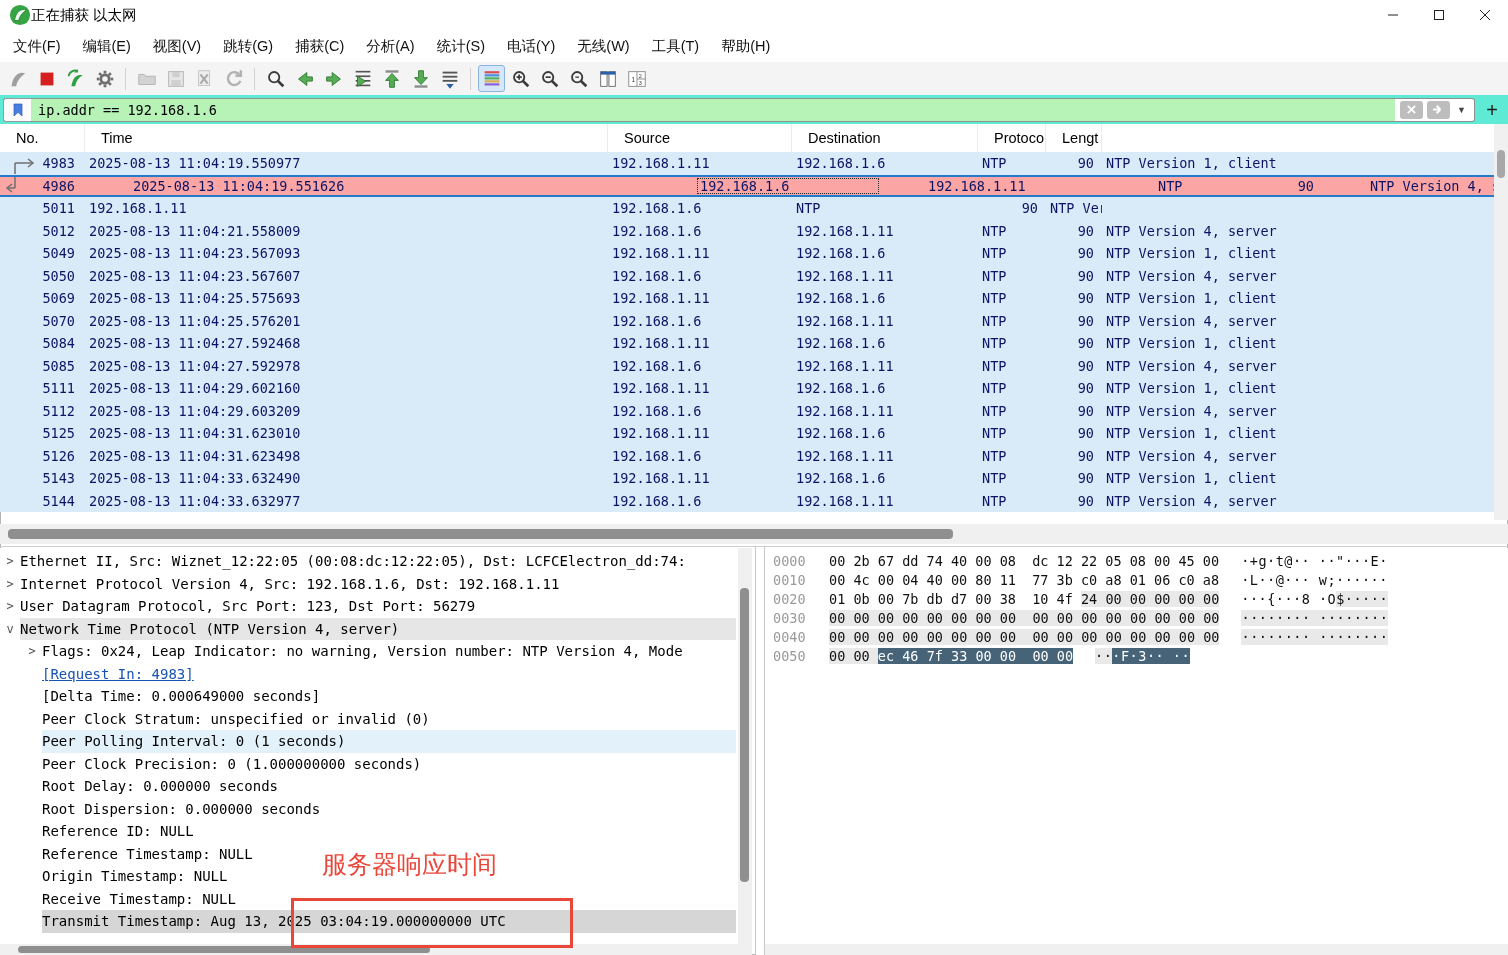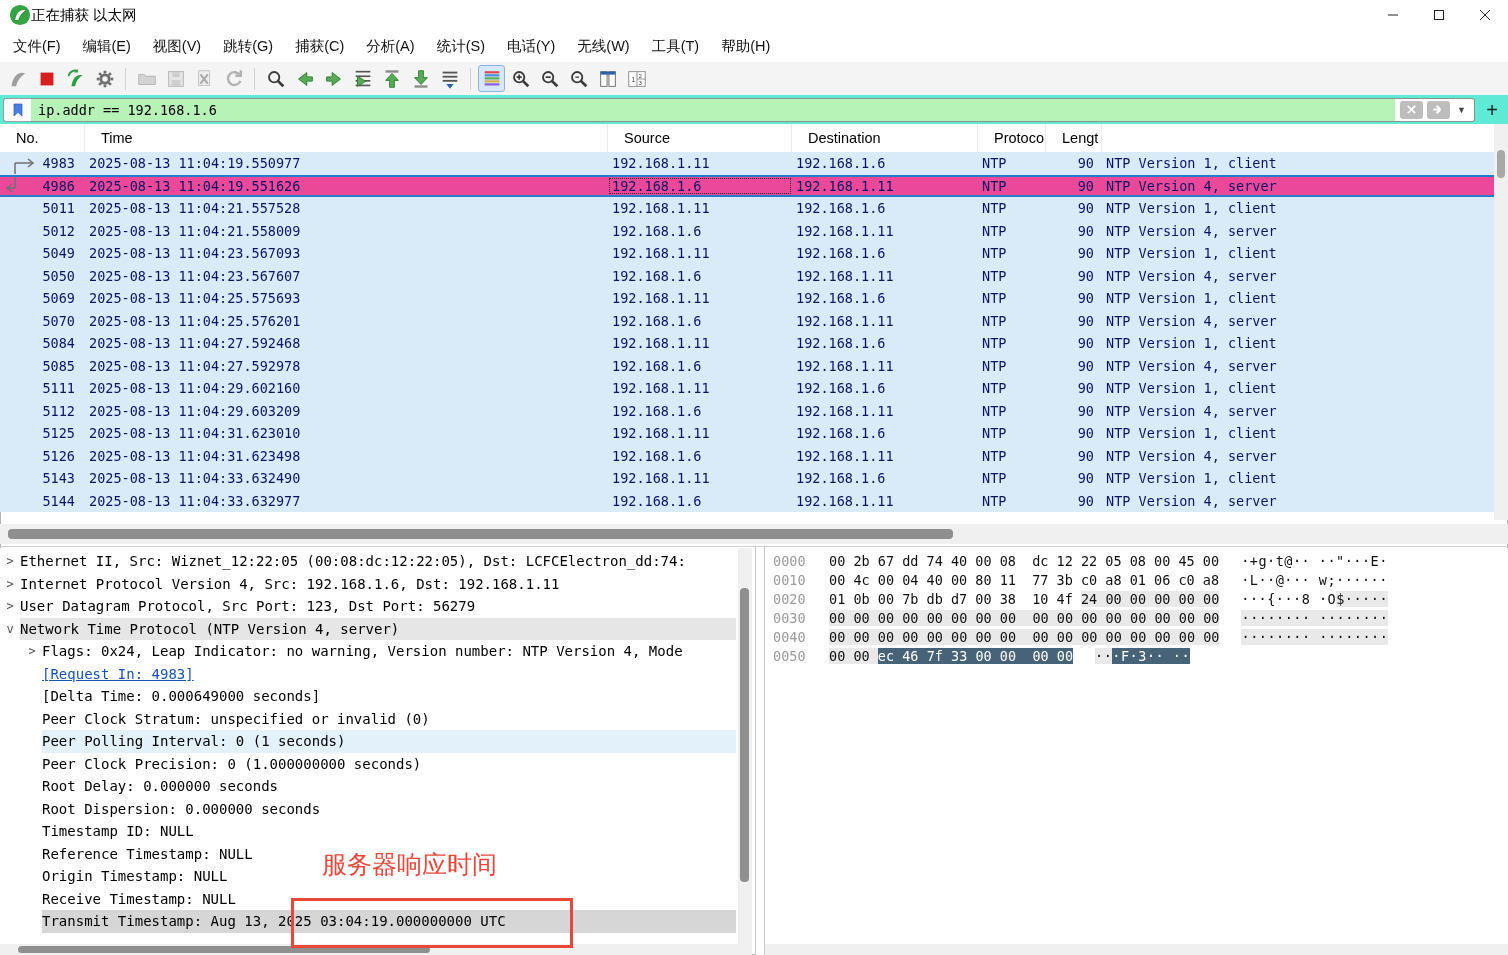--- a/index.html
+++ b/index.html
@@ -28,21 +28,21 @@
   .filter-input{flex:1;height:24px;box-sizing:border-box;background:#b7f2b7;border:1px solid #8f8f8f;border-left:none;border-right:none;display:flex;align-items:center;padding-left:7px;font-family:"DejaVu Sans Mono",monospace;font-size:13.5px;color:#000;}
   .filter-controls{height:24px;box-sizing:border-box;background:#fff;border:1px solid #8f8f8f;border-left:none;border-radius:0 3px 3px 0;display:flex;align-items:center;padding:0 3px;flex:none;}
   .fc-btn{width:23px;height:18px;background:#bdbdbd;border:none;border-radius:3px;margin:0 2px;display:flex;align-items:center;justify-content:center;padding:0;}
   .fc-caret{border:none;background:transparent;font-size:9px;color:#444;padding:0 5px;}
   .plus-btn{width:26px;height:24px;border:none;background:transparent;font-size:20px;color:#222;line-height:22px;margin-left:4px;padding:0;}
   
   .pl-header{position:absolute;top:124px;left:0;width:1494px;height:28px;background:#fff;border-bottom:1px solid #d6d6d6;display:grid;grid-template-columns:85px 523px 184px 186px 68px 56px minmax(0,1fr);font-size:14.5px;color:#000;}
   .pl-h-cell{display:flex;align-items:center;padding-left:16px;border-right:1px solid #ececec;overflow:hidden;white-space:nowrap;}
   .pl-rows{position:absolute;top:152px;left:0;width:1494px;}
   .pl-row{position:relative;display:grid;grid-template-columns:85px 523px 184px 186px 68px 56px minmax(0,1fr);height:22.5px;line-height:22.5px;background:#d9eaf9;color:#0b1464;font-family:"DejaVu Sans Mono",monospace;font-size:13.5px;white-space:nowrap;}
-  .pl-row.selected{background:#ec4899;border-top:2px solid #2779c9;border-bottom:2px solid #2779c9;box-sizing:border-box;line-height:18px;}
+  .pl-row.selected{background:#fca5a5;border-top:2px solid #2779c9;border-bottom:2px solid #2779c9;box-sizing:border-box;line-height:18px;gap:44px;}
   .pl-cell{overflow:hidden;}
   .c-no{text-align:right;padding-right:10px;}
   .c-time,.c-src,.c-dst,.c-proto,.c-info{padding-left:4px;}
   .c-len{text-align:right;padding-right:8px;}
   .pl-row.selected .c-src{outline:1px dotted #2a2a2a;outline-offset:-2px;}
   .gutter{position:absolute;left:2px;top:0;width:40px;height:22px;}
   
   .sb{background:#f0f0f0;position:absolute;}
   .sb-thumb{position:absolute;background:#8f8f8f;border-radius:4px;}
   .sb-h-list{top:524px;left:0;width:1508px;height:20px;}
@@ -341,21 +341,20 @@
       <svg class="gutter" width="40" height="22" viewBox="0 0 40 22">
         <g stroke="#6f6f6f" stroke-width="1.5" fill="none">
           <line x1="13" y1="0" x2="13" y2="11"></line>
           <line x1="13" y1="11" x2="5" y2="11"></line>
           <path d="M10 7 L5 11 L10 15"></path>
         </g>
       </svg>
     </div>
     <div class="pl-row">
       <div class="pl-cell c-no">5011</div>
-      <div class="pl-cell c-time">2025-08-13 11:04:21.557528</div>
       <div class="pl-cell c-src">192.168.1.11</div>
       <div class="pl-cell c-dst">192.168.1.6</div>
       <div class="pl-cell c-proto">NTP</div>
       <div class="pl-cell c-len">90</div>
       <div class="pl-cell c-info">NTP Version 1, client</div>
     </div>
     <div class="pl-row">
       <div class="pl-cell c-no">5012</div>
       <div class="pl-cell c-time">2025-08-13 11:04:21.558009</div>
       <div class="pl-cell c-src">192.168.1.6</div>
@@ -489,21 +488,21 @@
     <div class="detail-line"><span class="dl-exp" style="margin-left: 0px;">&gt;</span><span class="dl-text">User Datagram Protocol, Src Port: 123, Dst Port: 56279</span></div>
     <div class="detail-line bg-protocol"><span class="dl-exp" style="margin-left: 0px;">v</span><span class="dl-text">Network Time Protocol (NTP Version 4, server)</span></div>
     <div class="detail-line"><span class="dl-exp" style="margin-left: 22px;">&gt;</span><span class="dl-text">Flags: 0x24, Leap Indicator: no warning, Version number: NTP Version 4, Mode</span></div>
     <div class="detail-line link"><span class="dl-exp" style="margin-left: 22px;"></span><span class="dl-text">[Request In: 4983]</span></div>
     <div class="detail-line"><span class="dl-exp" style="margin-left: 22px;"></span><span class="dl-text">[Delta Time: 0.000649000 seconds]</span></div>
     <div class="detail-line"><span class="dl-exp" style="margin-left: 22px;"></span><span class="dl-text">Peer Clock Stratum: unspecified or invalid (0)</span></div>
     <div class="detail-line bg-related"><span class="dl-exp" style="margin-left: 22px;"></span><span class="dl-text">Peer Polling Interval: 0 (1 seconds)</span></div>
     <div class="detail-line"><span class="dl-exp" style="margin-left: 22px;"></span><span class="dl-text">Peer Clock Precision: 0 (1.000000000 seconds)</span></div>
     <div class="detail-line"><span class="dl-exp" style="margin-left: 22px;"></span><span class="dl-text">Root Delay: 0.000000 seconds</span></div>
     <div class="detail-line"><span class="dl-exp" style="margin-left: 22px;"></span><span class="dl-text">Root Dispersion: 0.000000 seconds</span></div>
-    <div class="detail-line"><span class="dl-exp" style="margin-left: 22px;"></span><span class="dl-text">Timestamp ID: NULL</span></div>
+    <div class="detail-line"><span class="dl-exp" style="margin-left: 22px;"></span><span class="dl-text">Reference ID: NULL</span></div>
     <div class="detail-line"><span class="dl-exp" style="margin-left: 22px;"></span><span class="dl-text">Reference Timestamp: NULL</span></div>
     <div class="detail-line"><span class="dl-exp" style="margin-left: 22px;"></span><span class="dl-text">Origin Timestamp: NULL</span></div>
     <div class="detail-line"><span class="dl-exp" style="margin-left: 22px;"></span><span class="dl-text">Receive Timestamp: NULL</span></div>
     <div class="detail-line bg-selected"><span class="dl-exp" style="margin-left: 22px;"></span><span class="dl-text">Transmit Timestamp: Aug 13, 2025 03:04:19.000000000 UTC</span></div>
   </div>
 <div class="sb sb-v-details">
     <div class="sb-thumb"></div>
   </div>
 <div class="splitter"></div>
 <div class="hex-pane" id="hexpane">

